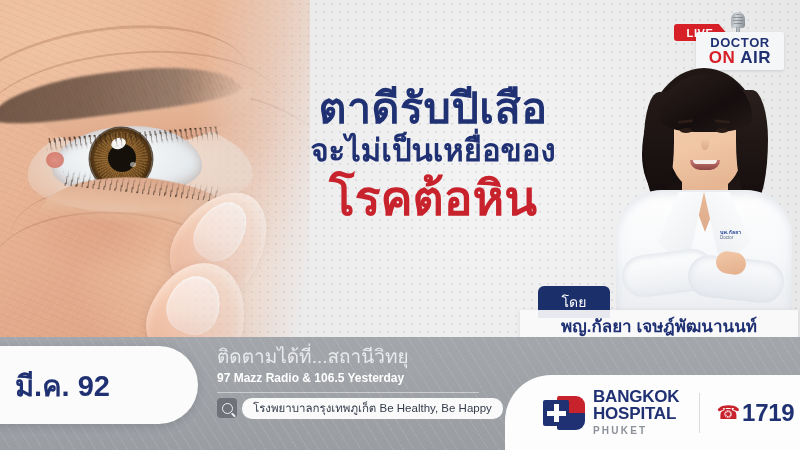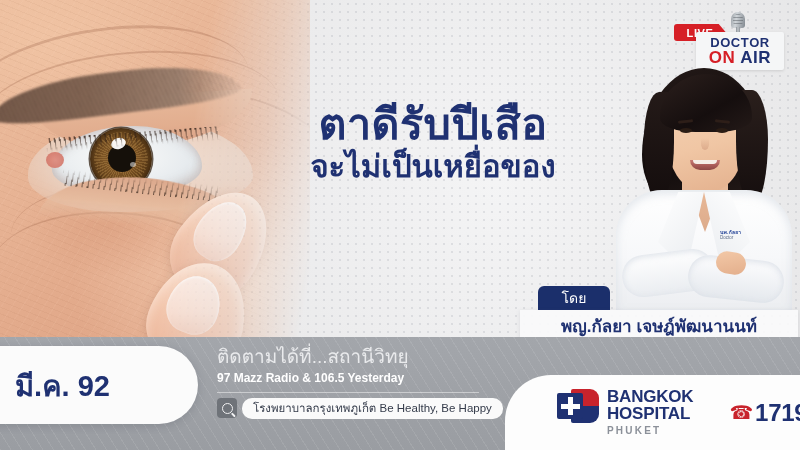--- a/index.html
+++ b/index.html
@@ -110,21 +110,21 @@
   .f1{left:178px;top:188px;width:86px;height:112px;transform:rotate(34deg);}
   .f2{left:150px;top:262px;width:96px;height:108px;transform:rotate(20deg);}
   .nail{position:absolute;border-radius:48% 48% 42% 42%/58% 58% 42% 42%;
     background:linear-gradient(160deg,#fdeee6 0%,#f7ddd0 60%,#edc6b4 100%);
     box-shadow:inset 0 1px 3px rgba(255,255,255,.9);}
   .n1{left:198px;top:200px;width:46px;height:62px;transform:rotate(34deg);}
   .n2{left:168px;top:276px;width:52px;height:58px;transform:rotate(20deg);}
 
   
   .headline{position:absolute;left:283px;top:86px;width:300px;text-align:center;}
-  .hl1{font-size:43px;font-weight:bold;color:#1f3172;line-height:1.06;letter-spacing:.5px;white-space:nowrap;margin-top:16px;}
+  .hl1{font-size:43px;font-weight:bold;color:#1f3172;line-height:1.06;letter-spacing:.5px;white-space:nowrap;}
   .hl2{font-size:31px;font-weight:bold;color:#1f3172;line-height:1.25;white-space:nowrap;}
   .hl3{font-size:48px;font-weight:bold;color:#c8232c;line-height:1.12;margin-top:2px;white-space:nowrap;}
 
   
   .onair-wrap{position:absolute;left:682px;top:10px;width:104px;height:62px;}
   .live-tag{
     position:absolute;left:-8px;top:14px;width:52px;height:17px;
     background:#d61f26;border-radius:3px 0 0 3px;
     color:#fff;font-size:11px;font-weight:bold;letter-spacing:.6px;
     display:flex;align-items:center;justify-content:center;
@@ -191,21 +191,21 @@
     background:linear-gradient(180deg,#fdfdfe,#e4e8ed);transform:rotate(6deg);
     box-shadow:inset 0 2px 6px rgba(205,212,222,.7);}
   .d-hand{position:absolute;left:104px;top:190px;width:30px;height:22px;border-radius:12px;
     background:linear-gradient(160deg,#f3c9a8,#e3ae8b);transform:rotate(10deg);}
   .d-badge{position:absolute;left:108px;top:168px;width:34px;height:16px;}
   .d-badge .l1{font-size:5px;font-weight:bold;color:#2b4a9b;letter-spacing:.2px;line-height:1.1;}
   .d-badge .l2{font-size:4.5px;color:#5b6b86;line-height:1.1;}
 
   
   .by-tab{
-    position:absolute;left:538px;top:286px;width:72px;height:24px;
+    position:absolute;left:538px;top:286px;width:72px;height:32px;
     background:#1b2f6b;border-radius:6px 6px 0 0;
     color:#fff;font-size:14px;display:flex;align-items:center;justify-content:center;
   }
   .name-panel{
     position:absolute;left:520px;top:310px;width:278px;height:52px;
     background:rgba(250,250,251,.92);
     box-shadow:0 1px 4px rgba(90,100,120,.14);
     display:flex;flex-direction:column;align-items:center;justify-content:center;
   }
   .doc-name{font-size:17px;font-weight:bold;color:#1f3172;line-height:1.2;white-space:nowrap;}
@@ -256,21 +256,21 @@
     border-radius:1px;transform:rotate(45deg);}
   .pill{background:#fafafa;border-radius:10px;padding:2px 11px;margin-left:5px;
     font-size:11.5px;color:#343b4a;white-space:nowrap;line-height:1.45;}
 
   
   .logo-panel{
     position:absolute;left:505px;top:375px;width:295px;height:75px;
     background:#fdfdfd;border-radius:46px 0 0 0;
     display:flex;align-items:center;
   }
-  .bh-logo{display:flex;align-items:flex-start;margin-left:52px;}
+  .bh-logo{display:flex;align-items:center;margin-left:38px;}
   .bh-mark{position:relative;width:42px;height:34px;flex:none;}
   .bh-red{position:absolute;left:14px;top:0;width:28px;height:17px;background:#c8232c;border-radius:2px 9px 0 0;}
   .bh-blue{position:absolute;left:14px;top:17px;width:28px;height:17px;background:#1f3172;border-radius:0 0 9px 2px;}
   .bh-sq{position:absolute;left:0;top:4px;width:26px;height:26px;background:#1f3172;border-radius:2px;}
   .bh-cross-v{position:absolute;left:11px;top:8px;width:5px;height:18px;background:#fdfdfd;}
   .bh-cross-h{position:absolute;left:4px;top:15px;width:19px;height:5px;background:#fdfdfd;}
   .bh-text{margin-left:8px;}
   .bh-t1,.bh-t2{font-size:17px;font-weight:bold;color:#1f3172;line-height:.98;letter-spacing:-.2px;}
   .bh-t3{font-size:10px;font-weight:bold;color:#8b9099;letter-spacing:2.2px;margin-top:3px;}
   .divider{width:1px;height:40px;background:#d9dbdf;margin:0 16px 0 20px;}
@@ -311,20 +311,21 @@
     </div>
     <div class="finger f1"></div>
     <div class="nail n1"></div>
     <div class="finger f2"></div>
     <div class="nail n2"></div>
   </div>
 
   <div class="headline">
     <div class="hl1">ตาดีรับปีเสือ</div>
     <div class="hl2">จะไม่เป็นเหยื่อของ</div>
+    <div class="hl3">โรคต้อหิน</div>
   </div>
 
   <div class="onair-wrap">
     <div class="live-tag">LIVE</div>
     <div class="mic">
       <div class="mic-head">
         <div class="mic-grill"></div>
       </div>
       <div class="mic-stem"></div>
     </div>

